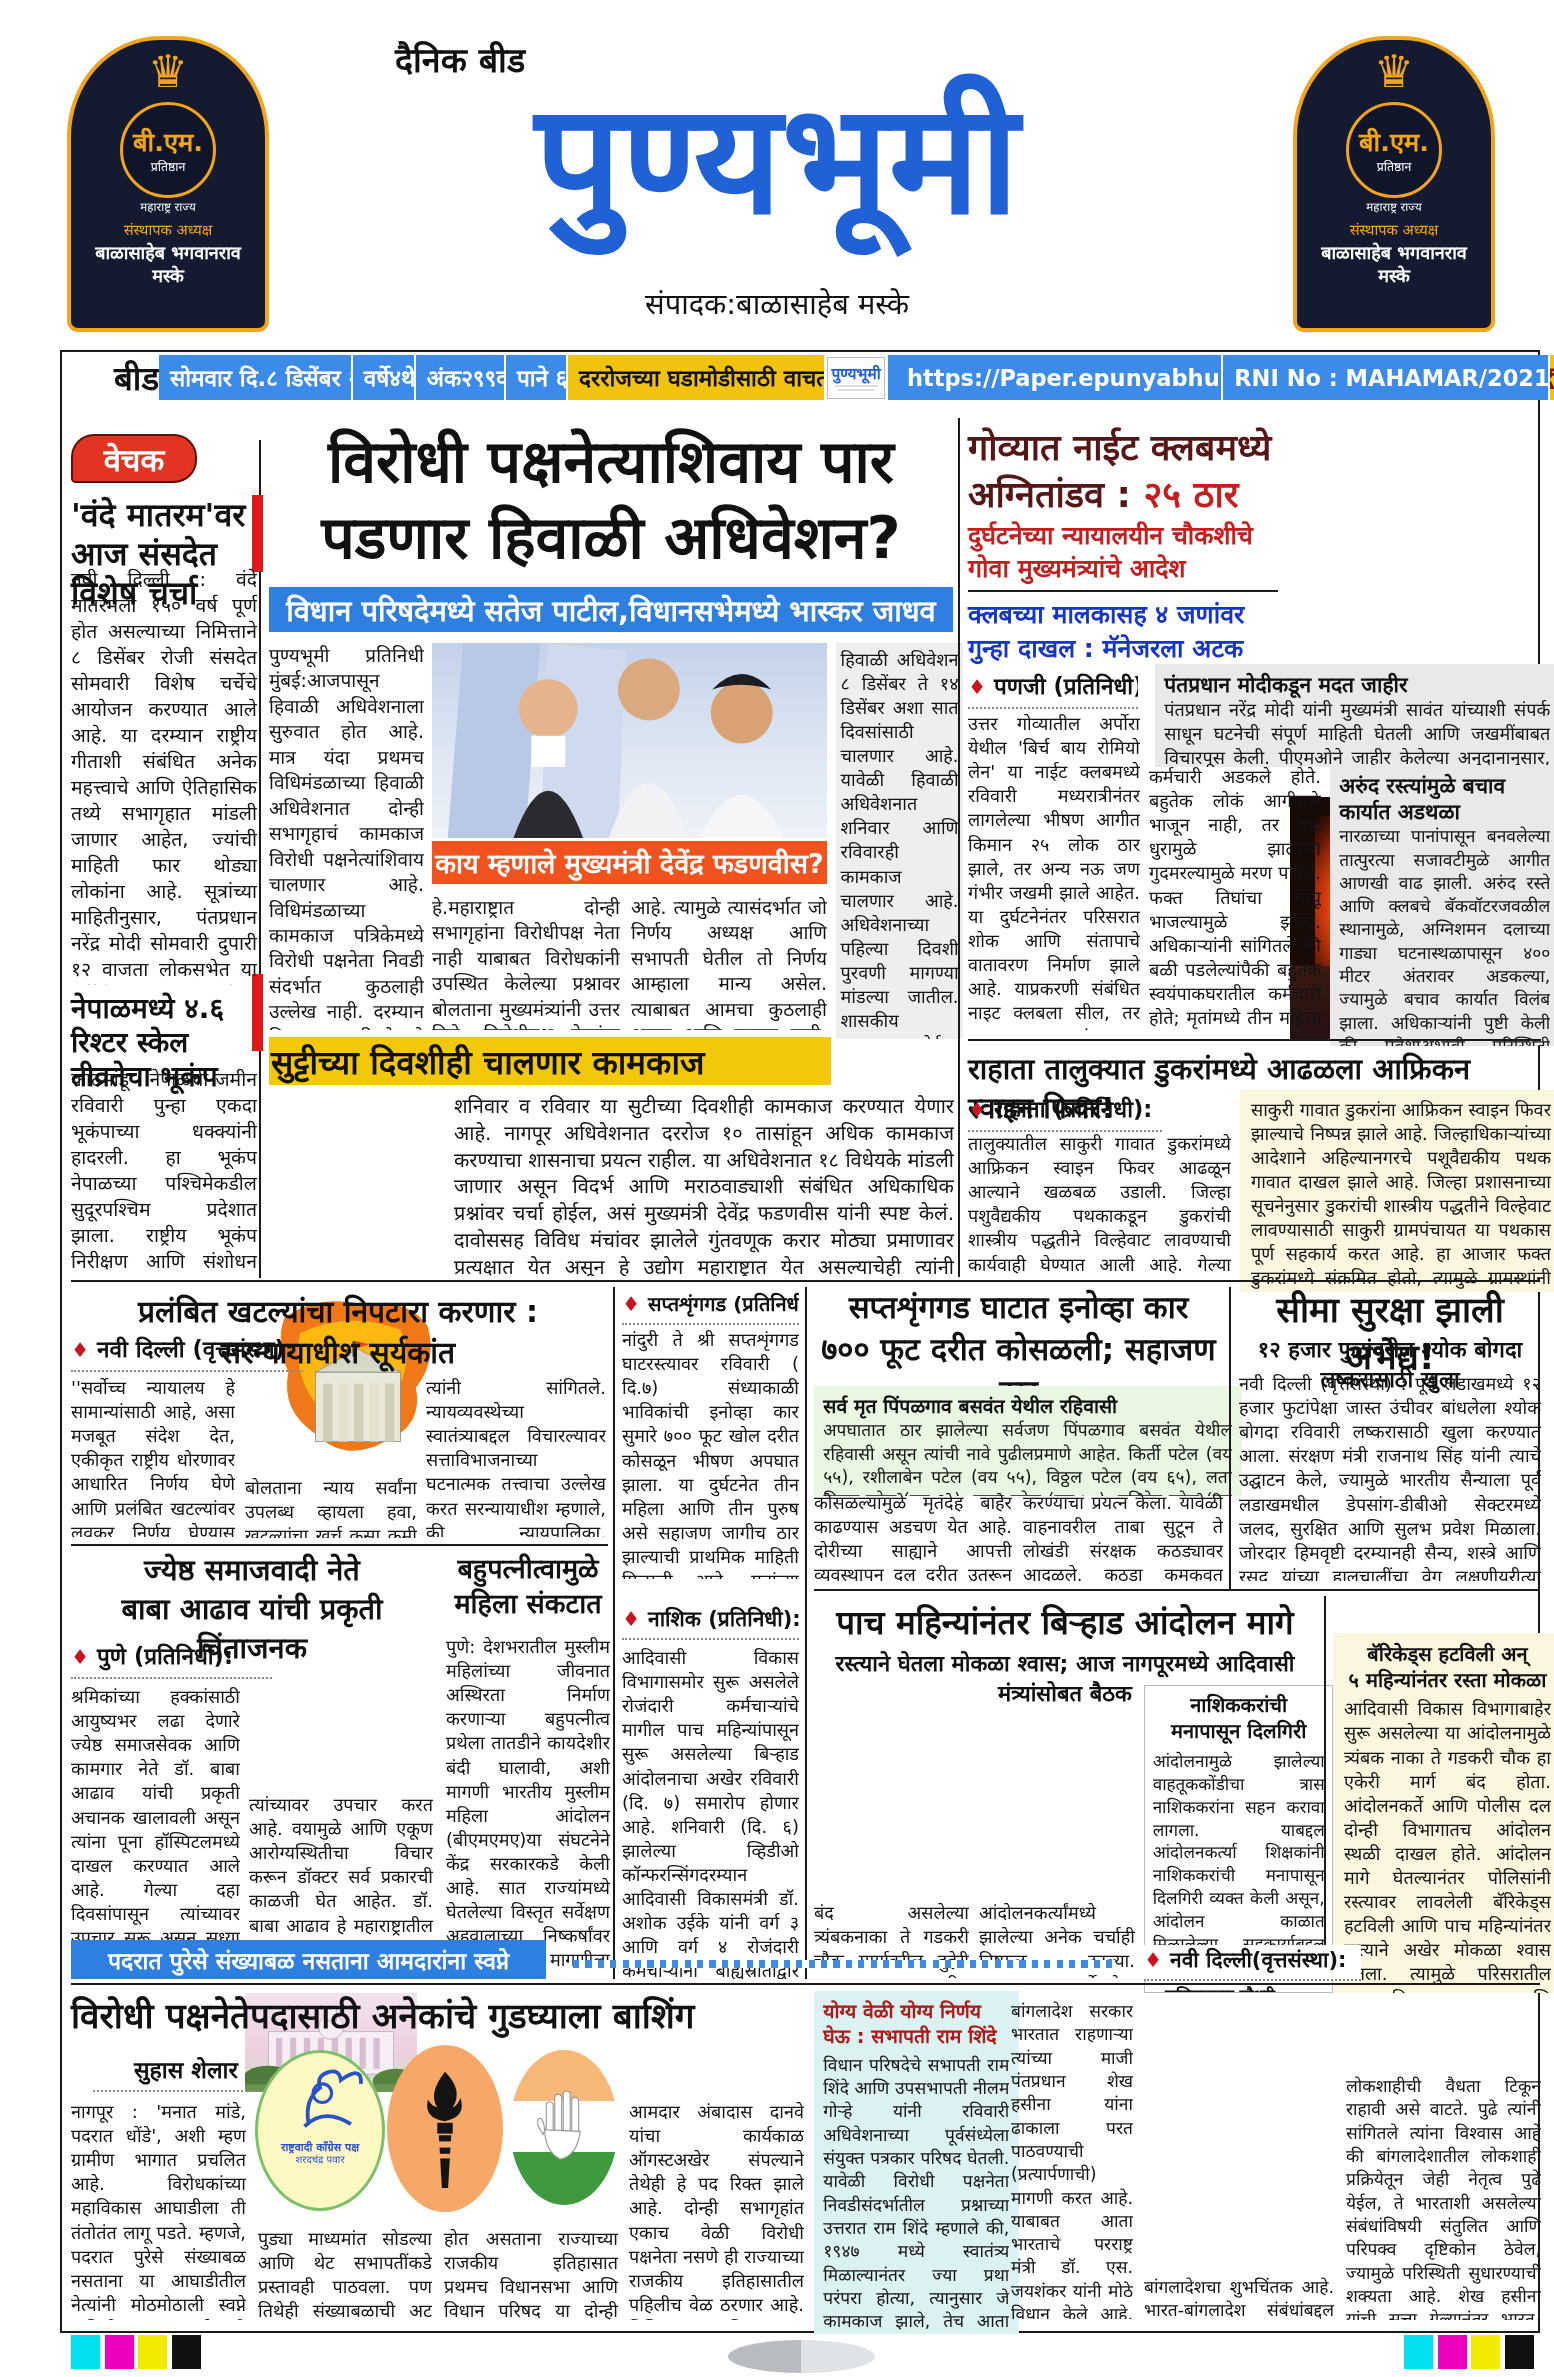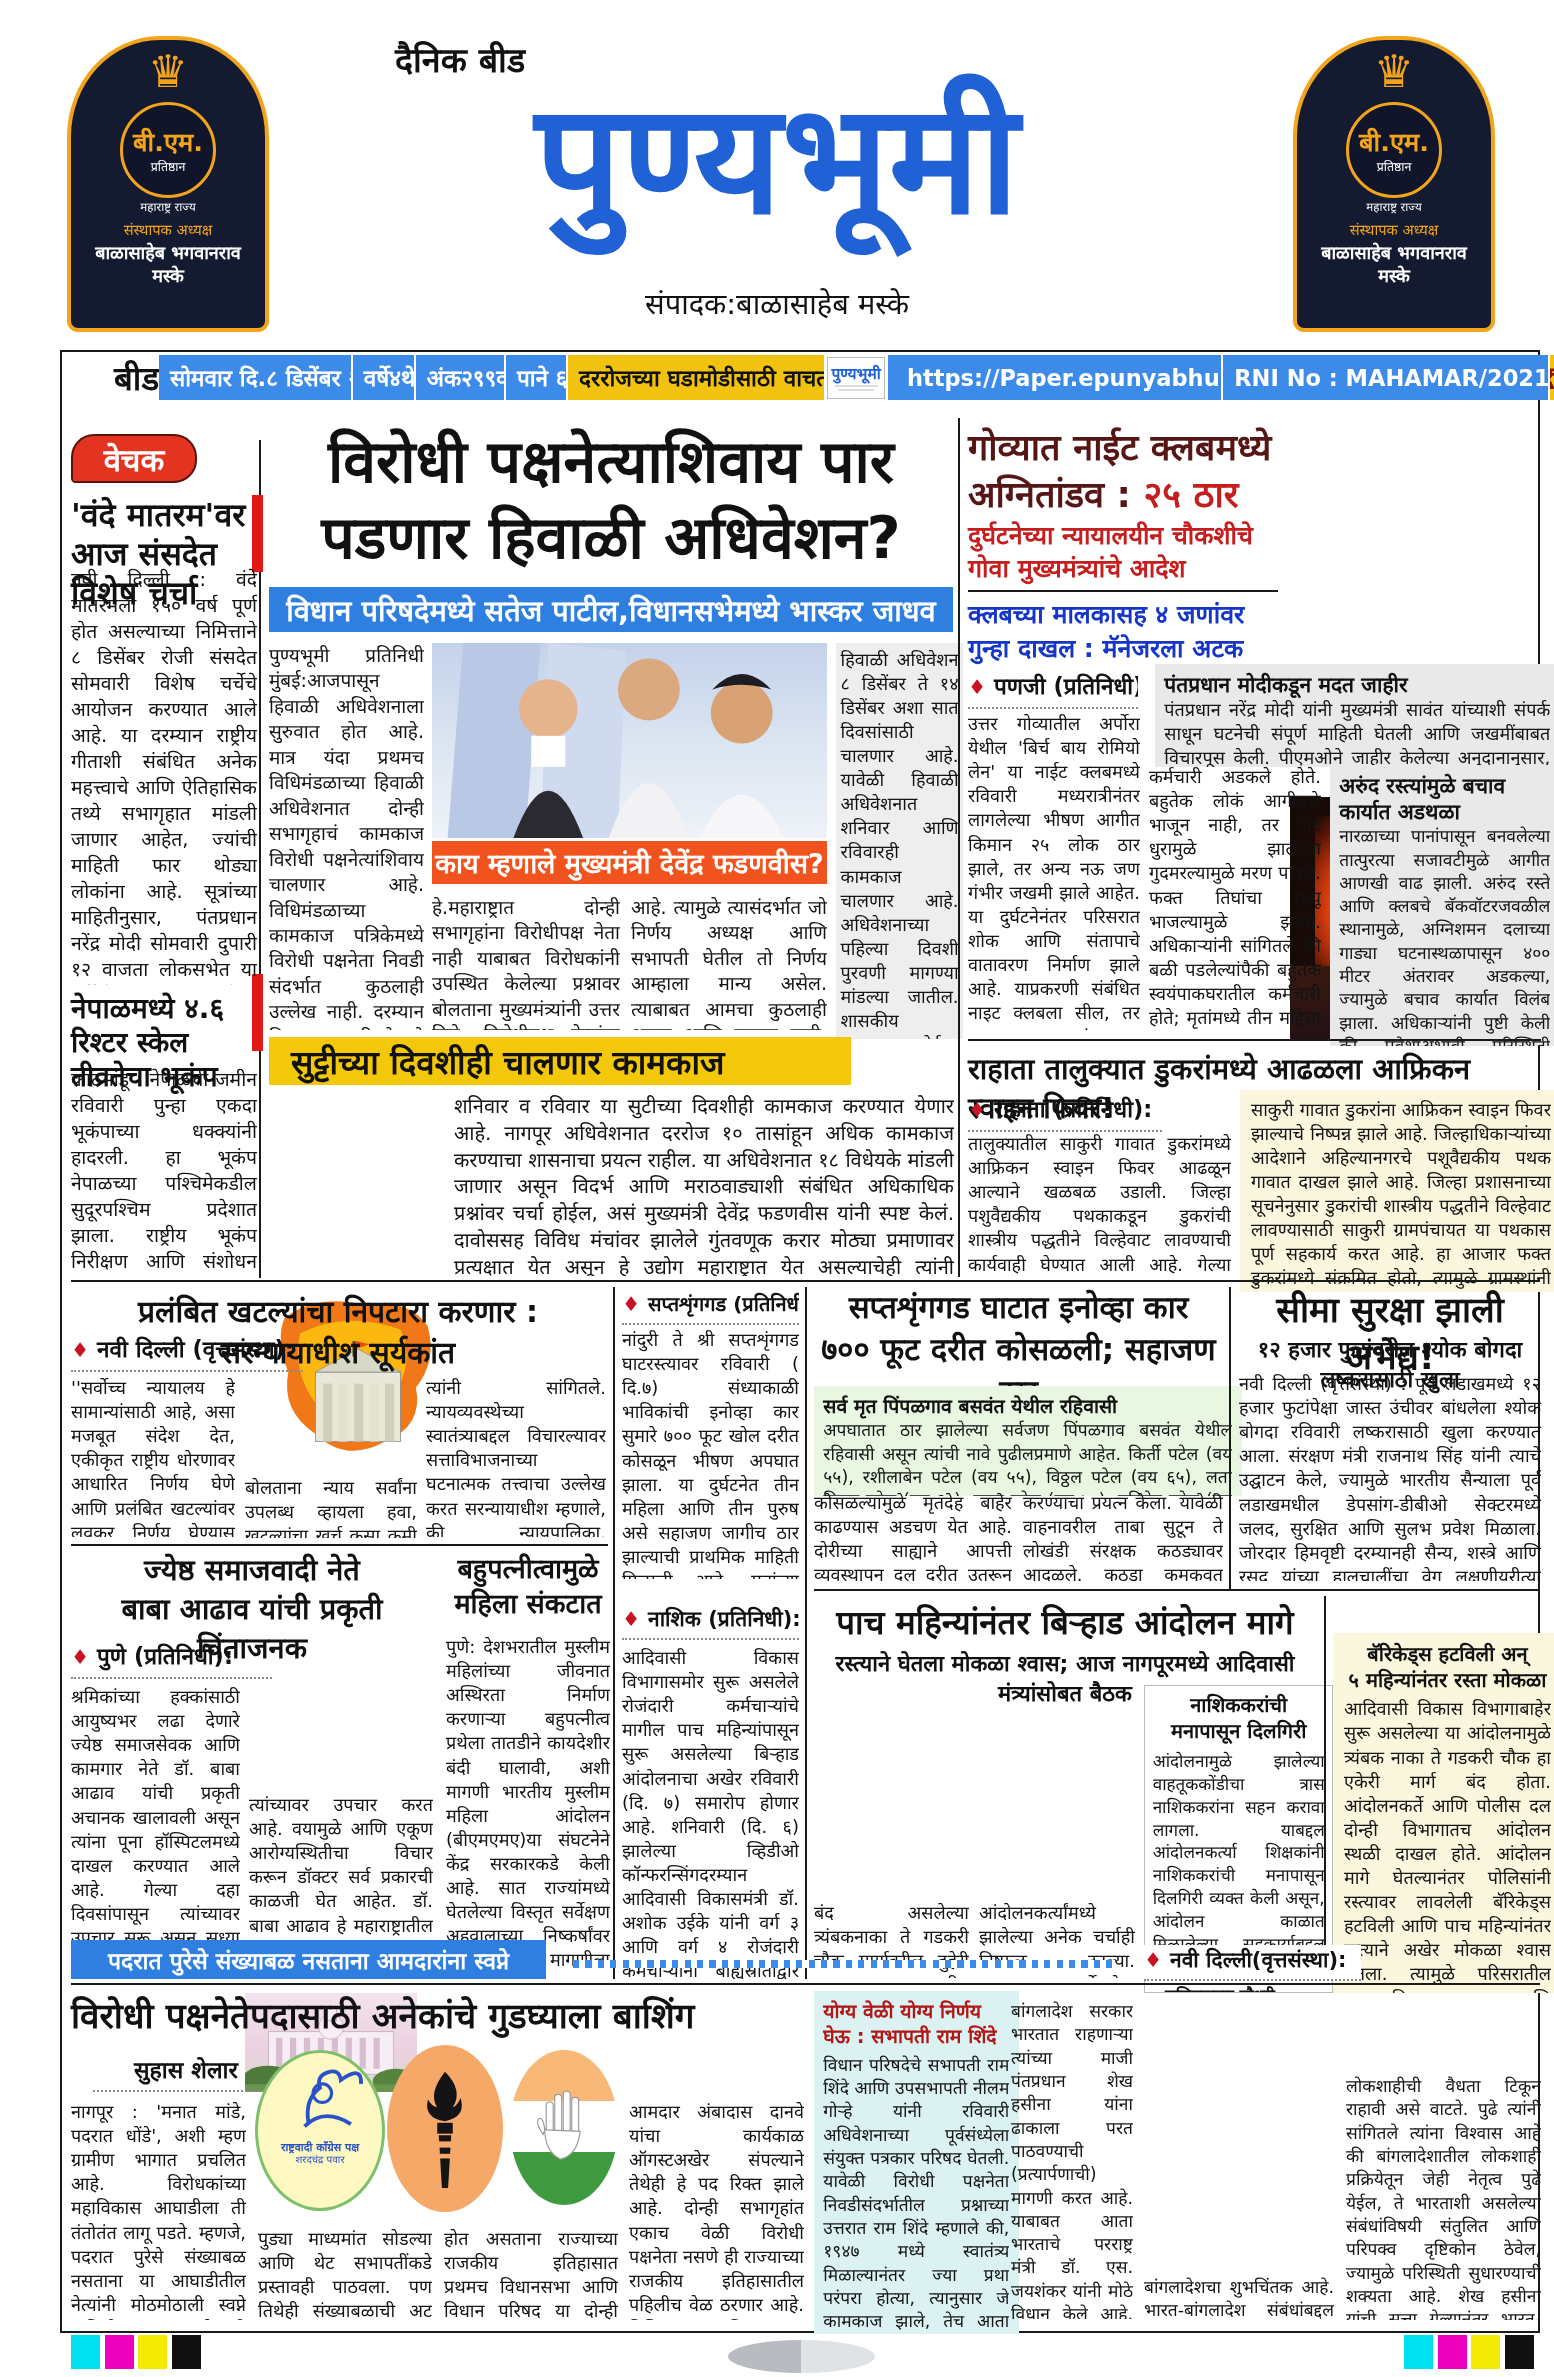--- a/index.html
+++ b/index.html
@@ -138,21 +138,21 @@
       <path d="M362,60 Q400,20 438,60 Q400,48 362,60 Z" fill="#1c1c22"></path>
     </svg>
   </div>
   <div class="abs capbar" style="left:432px;top:841px;width:395px;height:43px;font-size:27px;">
     <span>काय म्हणाले मुख्यमंत्री देवेंद्र फडणवीस?</span>
   </div>
   <div class="abs bt" style="left:432px;top:895px;width:188px;height:135px;font-size:19px;">हे.महाराष्ट्रात दोन्ही सभागृहांना विरोधीपक्ष नेता नाही याबाबत विरोधकांनी उपस्थित केलेल्या प्रश्नावर बोलताना मुख्यमंत्र्यांनी उत्तर दिले. विरोधीपक्ष नेत्यांचा निर्णय हा सर्वस्वी अध्यक्ष आणि सभापतींच्या अखत्यारीत</div>
   <div class="abs bt" style="left:631px;top:895px;width:196px;height:135px;font-size:19px;">आहे. त्यामुळे त्यासंदर्भात जो निर्णय अध्यक्ष आणि सभापती घेतील तो निर्णय आम्हाला मान्य असेल. त्याबाबत आमचा कुठलाही आग्रह आणि दुराग्रह नाही, असे मुख्यमंत्री देवेंद्र फडणवीस म्हणाले.</div>
   <div class="abs bt" style="left:836px;top:643px;width:118px;height:387px;background:#eeeeee;padding:4.6px;font-size:18px;">हिवाळी अधिवेशन ८ डिसेंबर ते १४ डिसेंबर अशा सात दिवसांसाठी चालणार आहे. यावेळी हिवाळी अधिवेशनात शनिवार आणि रविवारही कामकाज चालणार आहे. अधिवेशनाच्या पहिल्या दिवशी पुरवणी मागण्या मांडल्या जातील. शासकीय कामकाज होईल. त्यानंतर शोकप्रस्ताव मांडला जाईल. त्यानंतर कामकाज दिवसभरासाठी स्थगित केलं जाण्याची शक्यता आहे. राज्यात स्थानिक स्वराज्य संस्थांच्या निवडणुका आहेत. त्यामुळे या निवडणुकांचा प्रभाव पुरवणी मागण्यांवरती पडणार का?, पुरवणी मागण्यासंदर्भात काही नवीन घोषणा होते का? हे पाहणं महत्वाचं असणार आहे.</div>
 
-  <div class="abs" style="left:269px;top:1037px;width:560px;height:48px;background:#f3c80a;display:flex;align-items:center;padding-left:22px;font-weight:bold;font-size:33px;">
+  <div class="abs" style="left:269px;top:1037px;width:560px;height:48px;background:#f3c80a;display:flex;align-items:center;padding-left:2px;font-weight:bold;font-size:33px;">
     <span>सुट्टीच्या दिवशीही चालणार कामकाज</span>
   </div>
   <div class="abs photo" style="left:269px;top:1092px;width:174px;height:184px;">
     <svg width="174" height="184" viewBox="0 0 225 238">
       <path d="M20,40 Q60,10 120,22 Q180,14 205,50 Q218,95 190,130 Q200,180 150,200 Q100,228 60,190 Q15,160 25,110 Q8,70 20,40 Z" fill="#f07818"></path>
       <path d="M40,60 Q100,30 170,55 Q190,100 160,140 Q110,180 60,150 Q30,110 40,60 Z" fill="#fcb810"></path>
       <rect x="60" y="110" width="110" height="90" fill="#e8e8d8" stroke="#888"></rect>
       <polygon points="60,110 115,80 170,110" fill="#d8d8c8" stroke="#888"></polygon>
       <rect x="70" y="125" width="12" height="75" fill="#cfcfba"></rect>
         <rect x="90" y="125" width="12" height="75" fill="#e2e2cf"></rect>

